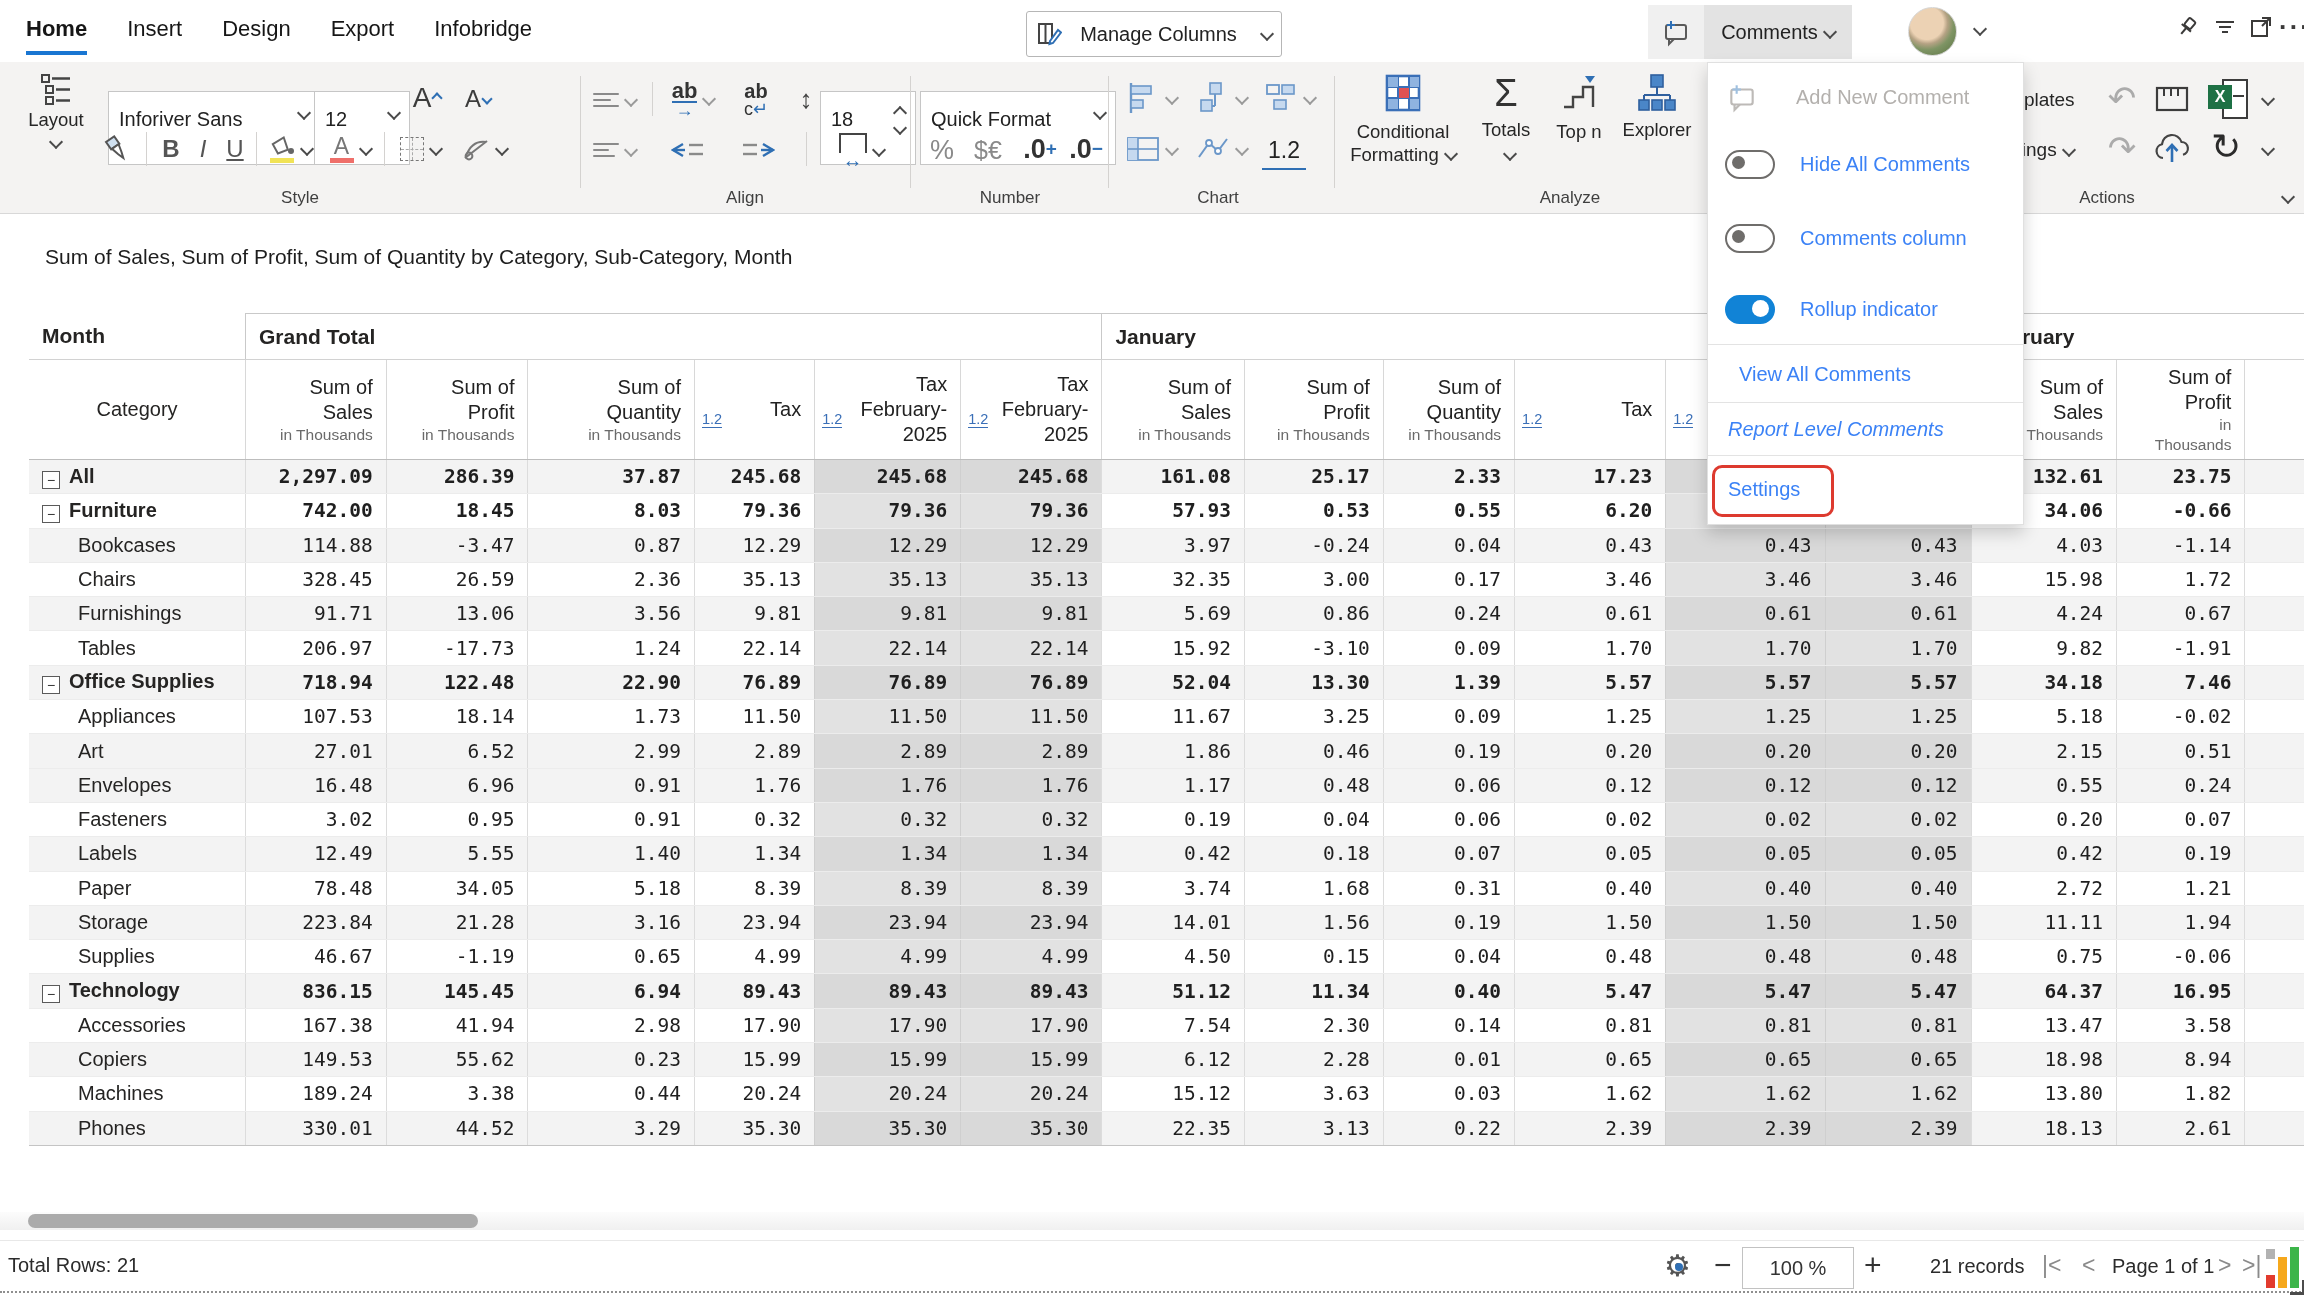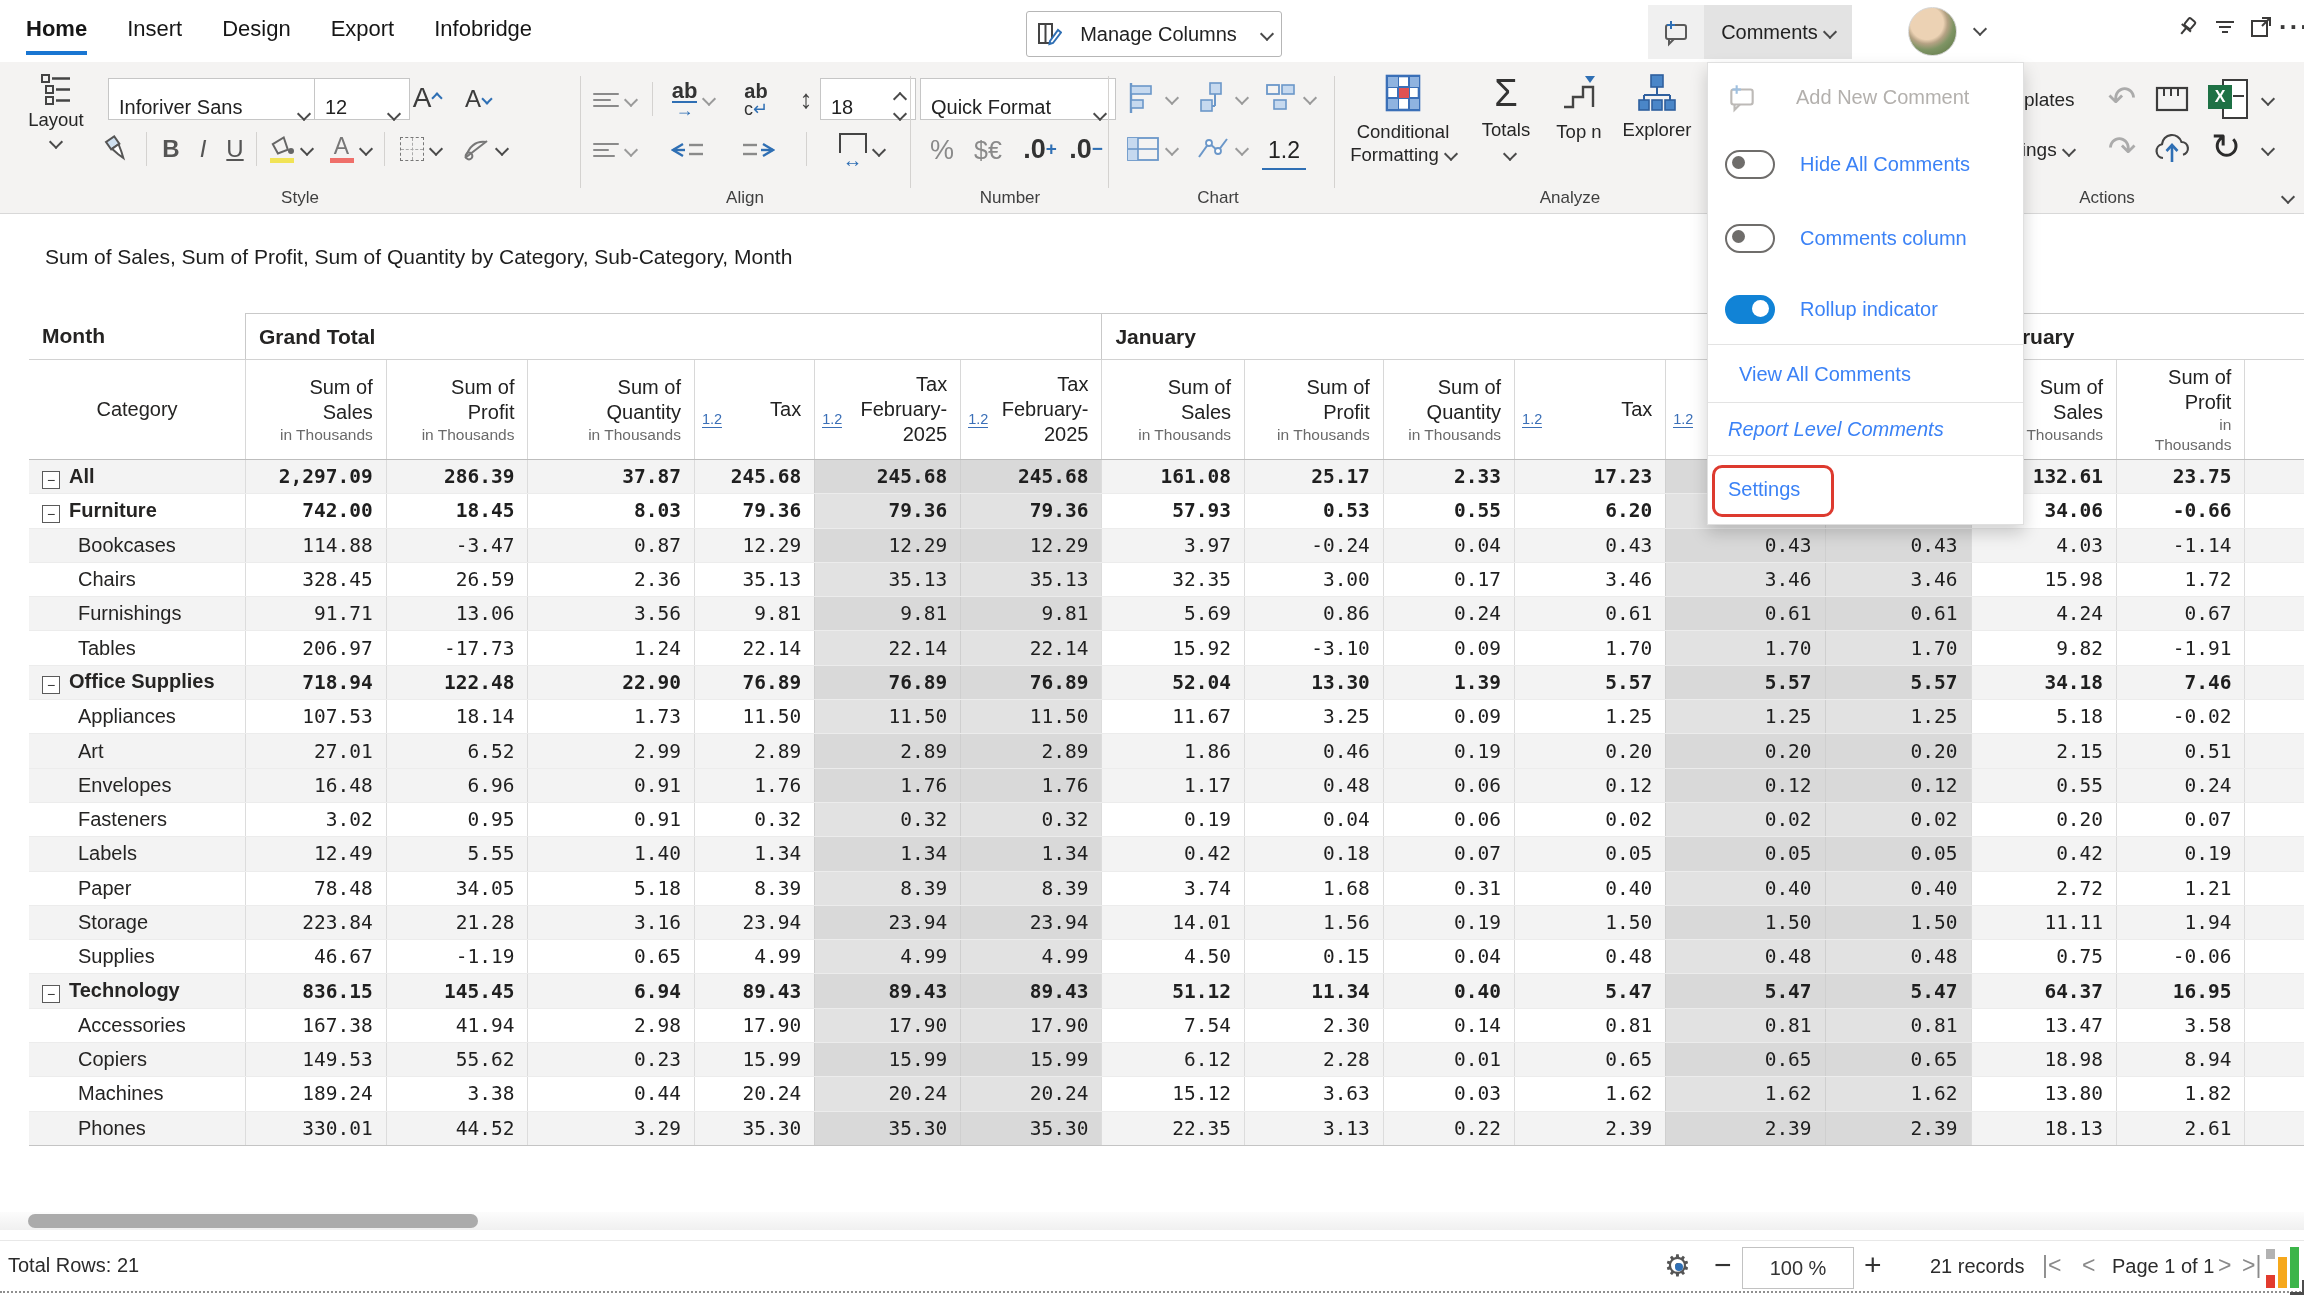--- a/index.html
+++ b/index.html
@@ -23,22 +23,22 @@
   #avatar{position:absolute;left:1908px;top:7px;width:47px;height:47px;border-radius:50%;
         background:radial-gradient(circle at 38% 32%,#ecd2b4 0 38%,#b5a284 48%,#7e9464 62%,#58703f 100%);
         border:1px solid #d6d6d6;}
   #avatar-chev{position:absolute;left:1968px;top:24px;}
   .vhicon{position:absolute;top:12px;width:30px;height:30px;display:flex;align-items:center;justify-content:center;color:#3b3a39;}
   
   #ribbon{position:absolute;left:0;top:62px;width:2304px;height:151px;background:#f4f3f2;border-bottom:1px solid #d8d8d8;}
   .glabel{position:absolute;bottom:5px;font-size:17px;color:#3f3f3f;text-align:center;}
   .gsep{position:absolute;top:14px;height:112px;width:1px;background:#d4d2d0;}
   .msep{position:absolute;width:1px;height:34px;background:#d4d2d0;}
-  .combo{position:absolute;background:#fff;border:1px solid #c6c6c6;display:flex;align-items:flex-end;
-         font-size:20px;color:#222;padding:0 10px;justify-content:space-between;}
+  .combo{position:absolute;background:#fff;border:1px solid #c6c6c6;display:flex;align-items:flex-start;
+         font-size:20px;color:#222;padding:16px 10px;justify-content:space-between;margin-top:13px;}
   .ic{position:absolute;display:flex;align-items:center;justify-content:center;color:#3c3c3c;}
   .vbtn{position:absolute;display:flex;flex-direction:column;align-items:center;font-size:18.5px;color:#262626;line-height:23px;}
   .lines3{display:inline-block;}
   .lines3 i{display:block;height:2.4px;background:#8a8a8a;margin:3.4px 0;border-radius:1px;}
   .bluebar{display:block;height:5px;width:24px;margin-top:1px;}
   .blue{color:#2f6fb4;}
   .gray{color:#8a8a8a;}
   
   #title{position:absolute;left:45px;top:245px;font-size:21px;color:#1d1d1d;}
   

